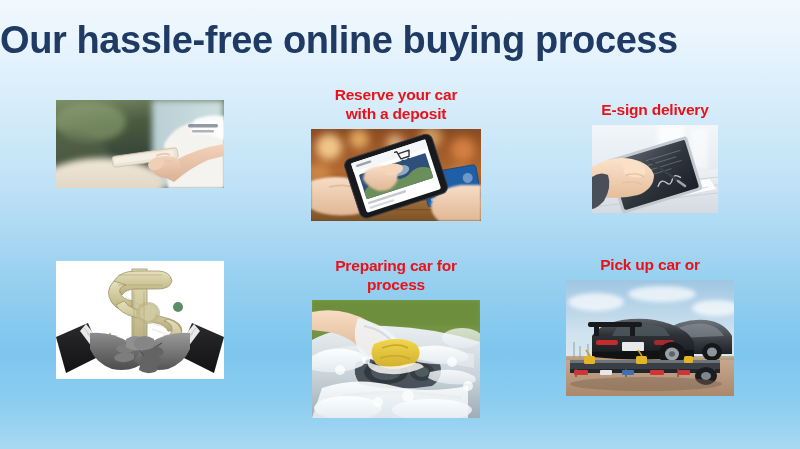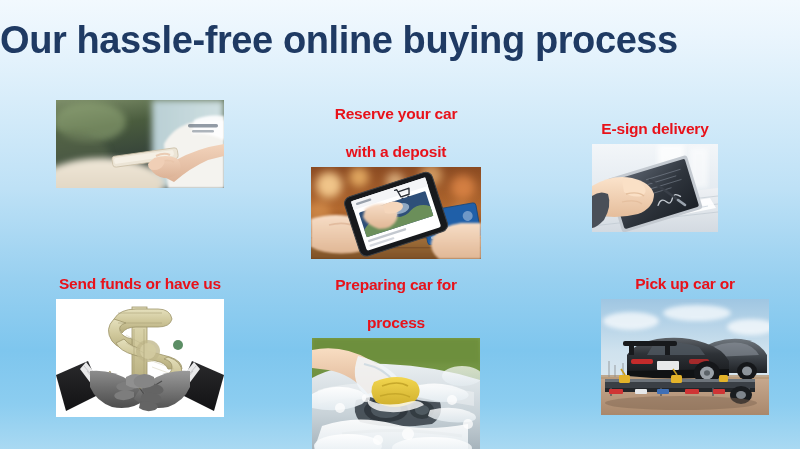--- a/index.html
+++ b/index.html
@@ -53,40 +53,40 @@
     text-align: center;
   }
   .step-label {
     font-size: 15.5px;
     line-height: 19px;
     font-weight: bold;
     color: #e8121a;
     margin: 0 0 6px 0;
     letter-spacing: -0.2px;
   }
-  .step-label .ln { display: block; margin-top: 19px; }
+  .step-label .ln { display: block; }
 
   .thumb-wrap {
     display: flex;
     justify-content: center;
   }
   .thumb {
     position: relative;
     overflow: hidden;
     background: #ffffff;
   }
 
   
   #step-1 { left: 30px;  top: 100px; }
   #step-2 { left: 286px; top: 85px;  }
   #step-3 { left: 545px; top: 100px; }
   
   #step-4 { left: 30px;  top: 255px; }
   #step-5 { left: 286px; top: 256px; }
-  #step-6 { left: 575px; top: 255px; text-align: center; }
+  #step-6 { left: 540px; top: 255px; text-align: center; }
 
   #thumb-1 { width: 168px; height: 88px; }
   #thumb-2 { width: 170px; height: 92px; }
   #thumb-3 { width: 126px; height: 88px; }
   #thumb-4 { width: 168px; height: 118px; }
   #thumb-5 { width: 168px; height: 118px; }
   #thumb-6 { width: 168px; height: 116px; }
 
   .thumb svg { display: block; width: 100%; height: 100%; }
 </style>
@@ -319,21 +319,20 @@
           <path d="M30 58 q14 -3 20 2" stroke="#e0b996" stroke-width="1.2" fill="none" opacity="0.65"></path>
 
           <path d="M0 52 Q8 46 16 50 Q20 62 12 76 Q4 84 0 84 Z" fill="#4a5059" filter="url(#blur3s)"></path>
         </svg>
       </div>
     </div>
   </div>
 
   <div class="step" id="step-4">
     <div class="step-label">
-      <span class="ln">Send funds or have us</span>
     </div>
     <div class="thumb-wrap">
       <div class="thumb" id="thumb-4">
         <svg viewBox="0 0 168 118" preserveAspectRatio="none">
           <defs>
             <linearGradient id="g4bill" x1="0" y1="0" x2="0" y2="1">
               <stop offset="0%" stop-color="#e5e0bd"></stop>
               <stop offset="50%" stop-color="#cfc79a"></stop>
               <stop offset="100%" stop-color="#b4ab7c"></stop>
             </linearGradient>

